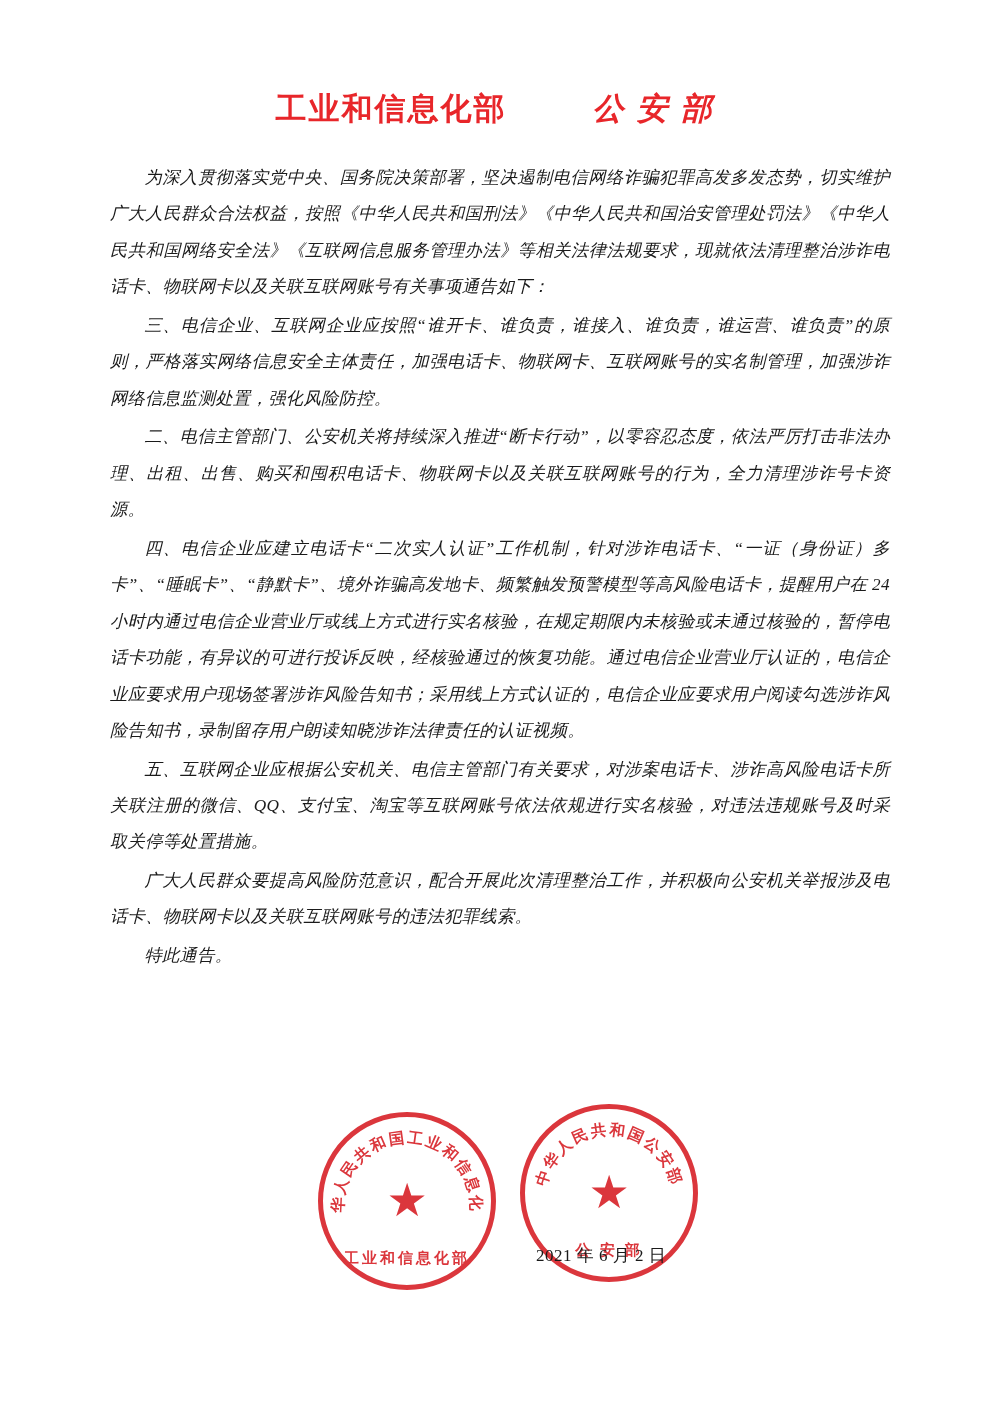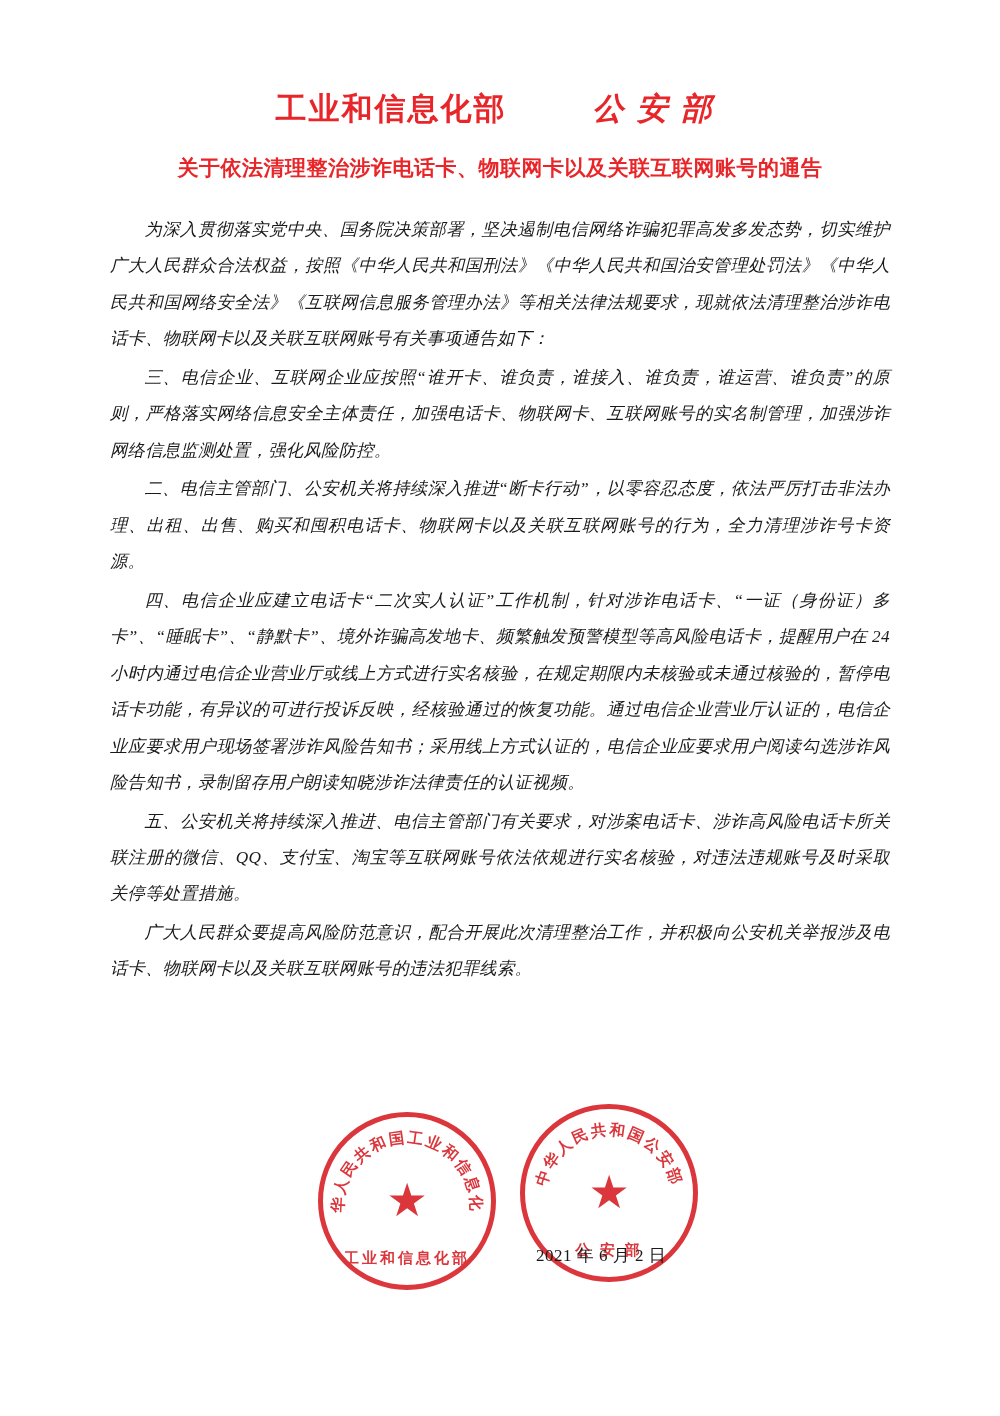--- a/index.html
+++ b/index.html
@@ -127,29 +127,29 @@
 </head>
 <body>
 
 <div class="page">
 
   <div class="masthead">
     <div class="org">工业和信息化部</div>
     <div class="org spaced">公安部</div>
   </div>
 
-  <div class="doc-title">关于依法清理整治涉诈电话卡、物联网卡以及关联互联网账号的通告</div>
 
   <div class="body-wrap">
     <p class="para">为深入贯彻落实党中央、国务院决策部署，坚决遏制电信网络诈骗犯罪高发多发态势，切实维护广大人民群众合法权益，按照《中华人民共和国刑法》《中华人民共和国治安管理处罚法》《中华人民共和国网络安全法》《互联网信息服务管理办法》等相关法律法规要求，现就依法清理整治涉诈电话卡、物联网卡以及关联互联网账号有关事项通告如下：</p>
     <p class="para">三、电信企业、互联网企业应按照“谁开卡、谁负责，谁接入、谁负责，谁运营、谁负责”的原则，严格落实网络信息安全主体责任，加强电话卡、物联网卡、互联网账号的实名制管理，加强涉诈网络信息监测处置，强化风险防控。</p>
     <p class="para">二、电信主管部门、公安机关将持续深入推进“断卡行动”，以零容忍态度，依法严厉打击非法办理、出租、出售、购买和囤积电话卡、物联网卡以及关联互联网账号的行为，全力清理涉诈号卡资源。</p>
     <p class="para">四、电信企业应建立电话卡“二次实人认证”工作机制，针对涉诈电话卡、“一证（身份证）多卡”、“睡眠卡”、“静默卡”、境外诈骗高发地卡、频繁触发预警模型等高风险电话卡，提醒用户在 24 小时内通过电信企业营业厅或线上方式进行实名核验，在规定期限内未核验或未通过核验的，暂停电话卡功能，有异议的可进行投诉反映，经核验通过的恢复功能。通过电信企业营业厅认证的，电信企业应要求用户现场签署涉诈风险告知书；采用线上方式认证的，电信企业应要求用户阅读勾选涉诈风险告知书，录制留存用户朗读知晓涉诈法律责任的认证视频。</p>
-    <p class="para">五、公安机关将持续深入推进、电信主管部门有关要求，对涉案电话卡、涉诈高风险电话卡所关联注册的微信、QQ、支付宝、淘宝等互联网账号依法依规进行实名核验，对违法违规账号及时采取关停等处置措施。</p>
+    <p class="para">五、互联网企业应根据公安机关、电信主管部门有关要求，对涉案电话卡、涉诈高风险电话卡所关联注册的微信、QQ、支付宝、淘宝等互联网账号依法依规进行实名核验，对违法违规账号及时采取关停等处置措施。</p>
     <p class="para">广大人民群众要提高风险防范意识，配合开展此次清理整治工作，并积极向公安机关举报涉及电话卡、物联网卡以及关联互联网账号的违法犯罪线索。</p>
+    <p class="para">特此通告。</p>
   </div>
 
   <div class="seals">
 
     <div class="seal seal1">
       <svg class="arc" viewBox="0 0 168 168">
         <defs>
           <path id="arcpath1" d="M 20,90 A 64,64 0 0 1 148,90" fill="none"></path>
         </defs>
         <text>

